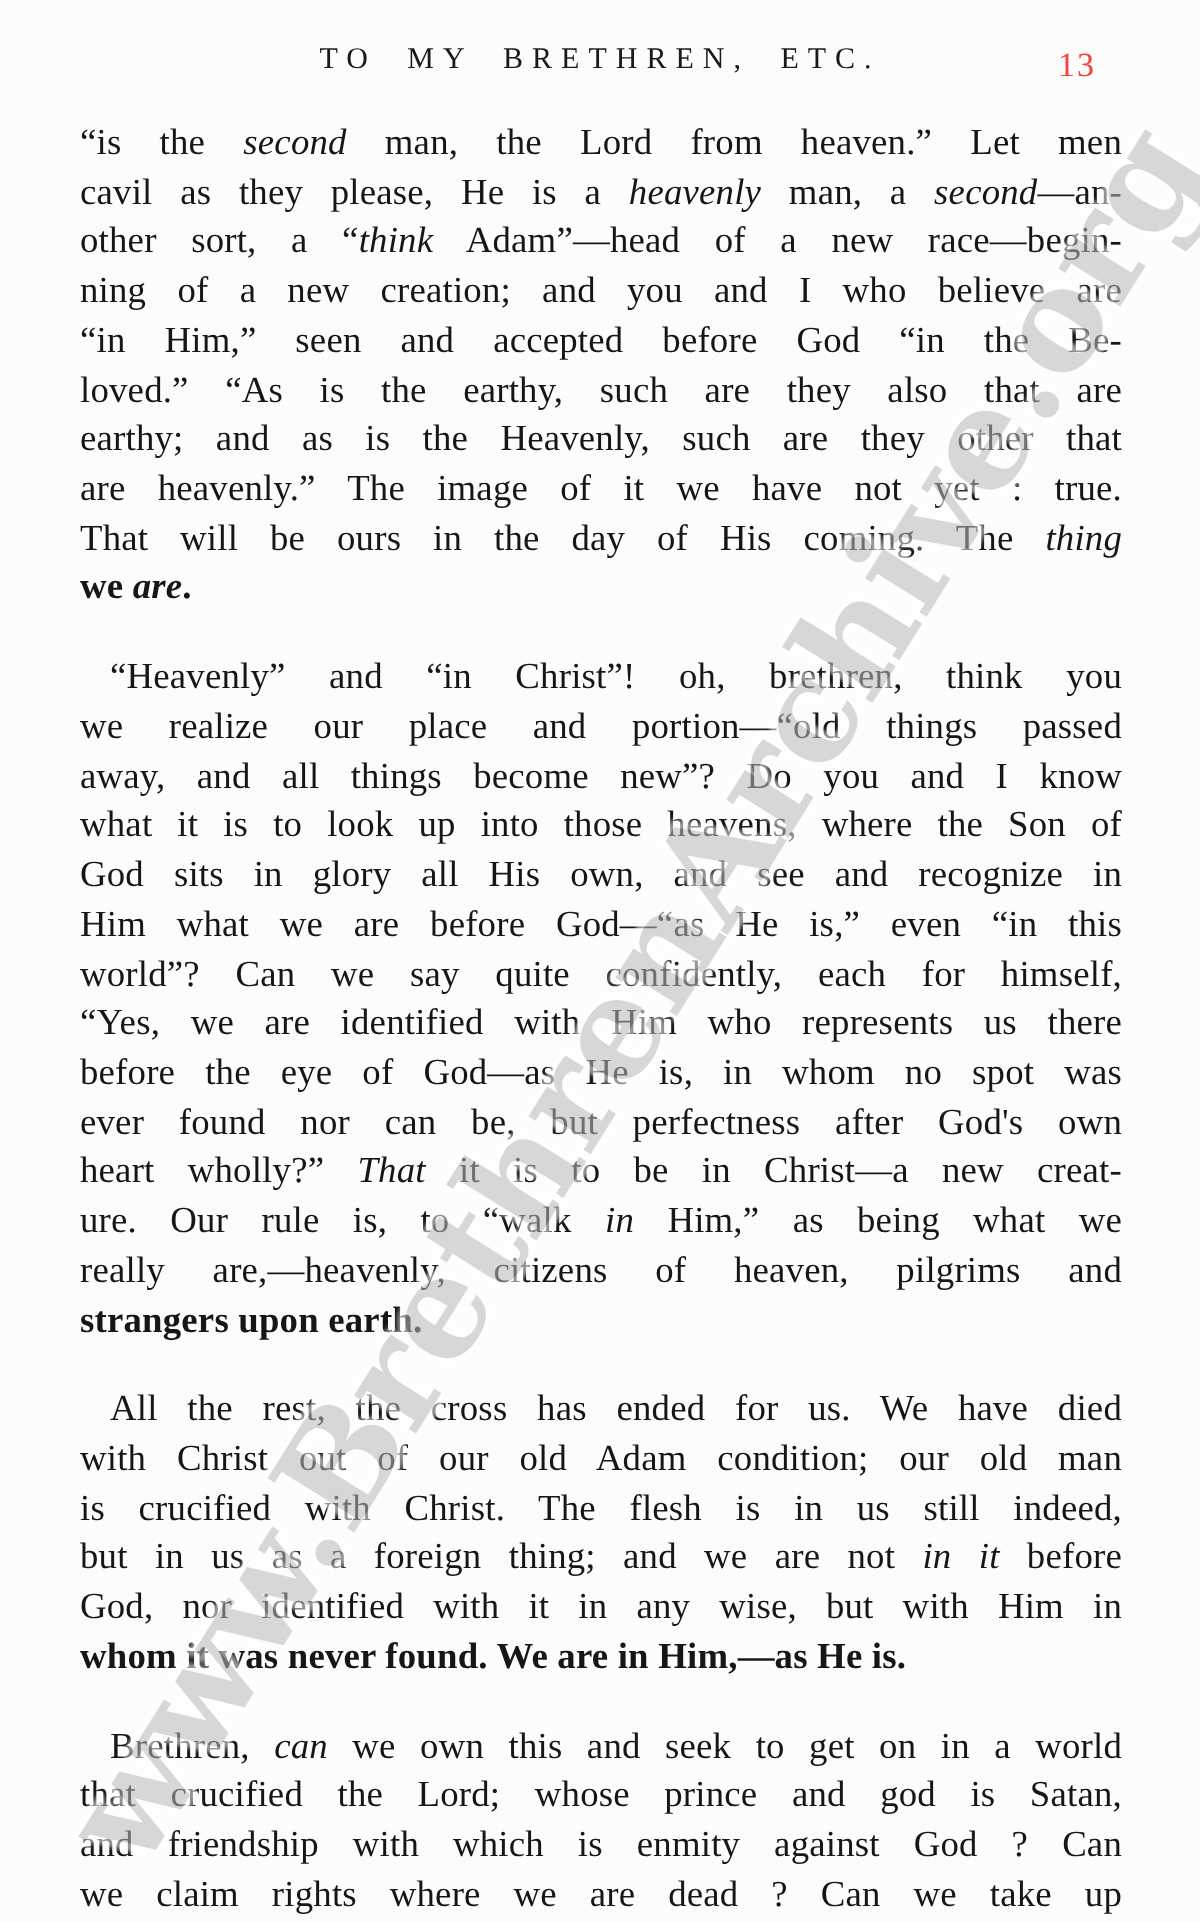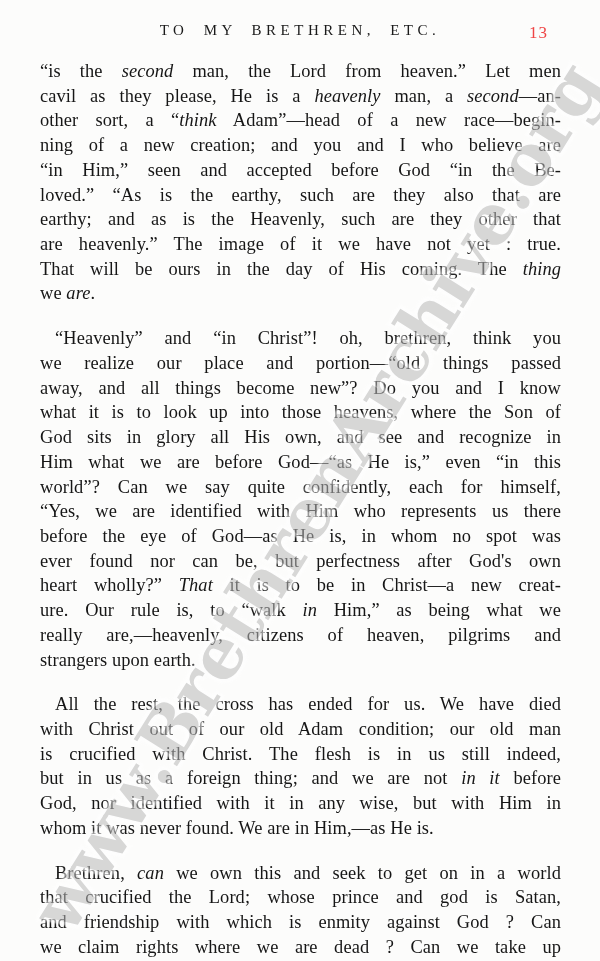--- a/index.html
+++ b/index.html
@@ -37,21 +37,21 @@
     font-size: 18.4px;
   }
   .paragraph { margin: 0; }
   .line {
     height: 24.72px;
     line-height: 24.72px;
     text-align: justify;
     text-align-last: justify;
     letter-spacing: 0.1px;
   }
-  .line.natural { text-align-last: left; }
+  .line.natural { text-align-last: left; font-weight: bold; }
   .line.first-indent { text-indent: 15px; margin-top: 20px; }
   .line i { font-style: italic; }
 
   
   .watermark {
     position: absolute;
     left: -233px; top: 449px;
     width: 1100px; height: 96px;
     line-height: 96px;
     text-align: center;

